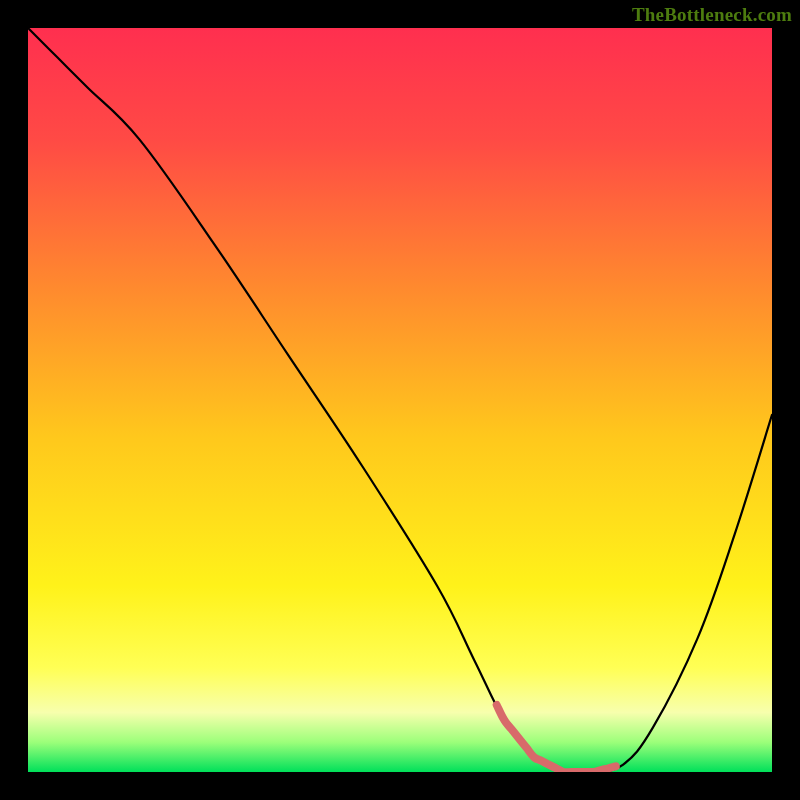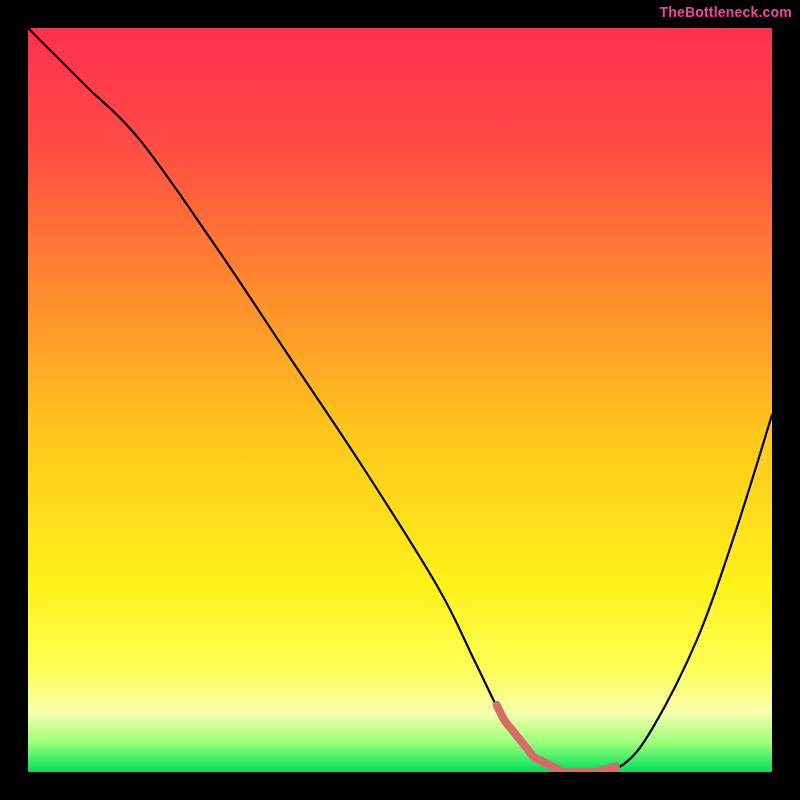--- a/index.html
+++ b/index.html
@@ -30,24 +30,24 @@
     position: absolute;
     left: 0;
     top: 0;
     width: 744px;
     height: 744px;
   }
   .watermark {
     position: absolute;
     top: 4px;
     right: 8px;
-    font-family: Liberation Sans, sans-serif;
-    font-size: 14px;
+    font-family: Liberation Serif, serif;
+    font-size: 19px;
     font-weight: bold;
-    color: #ec4899;
+    color: #4d7c0f;
     letter-spacing: 0.2px;
   }
   svg.curve {
     position: absolute;
     left: 0;
     top: 0;
     width: 744px;
     height: 744px;
     overflow: visible;
   }

